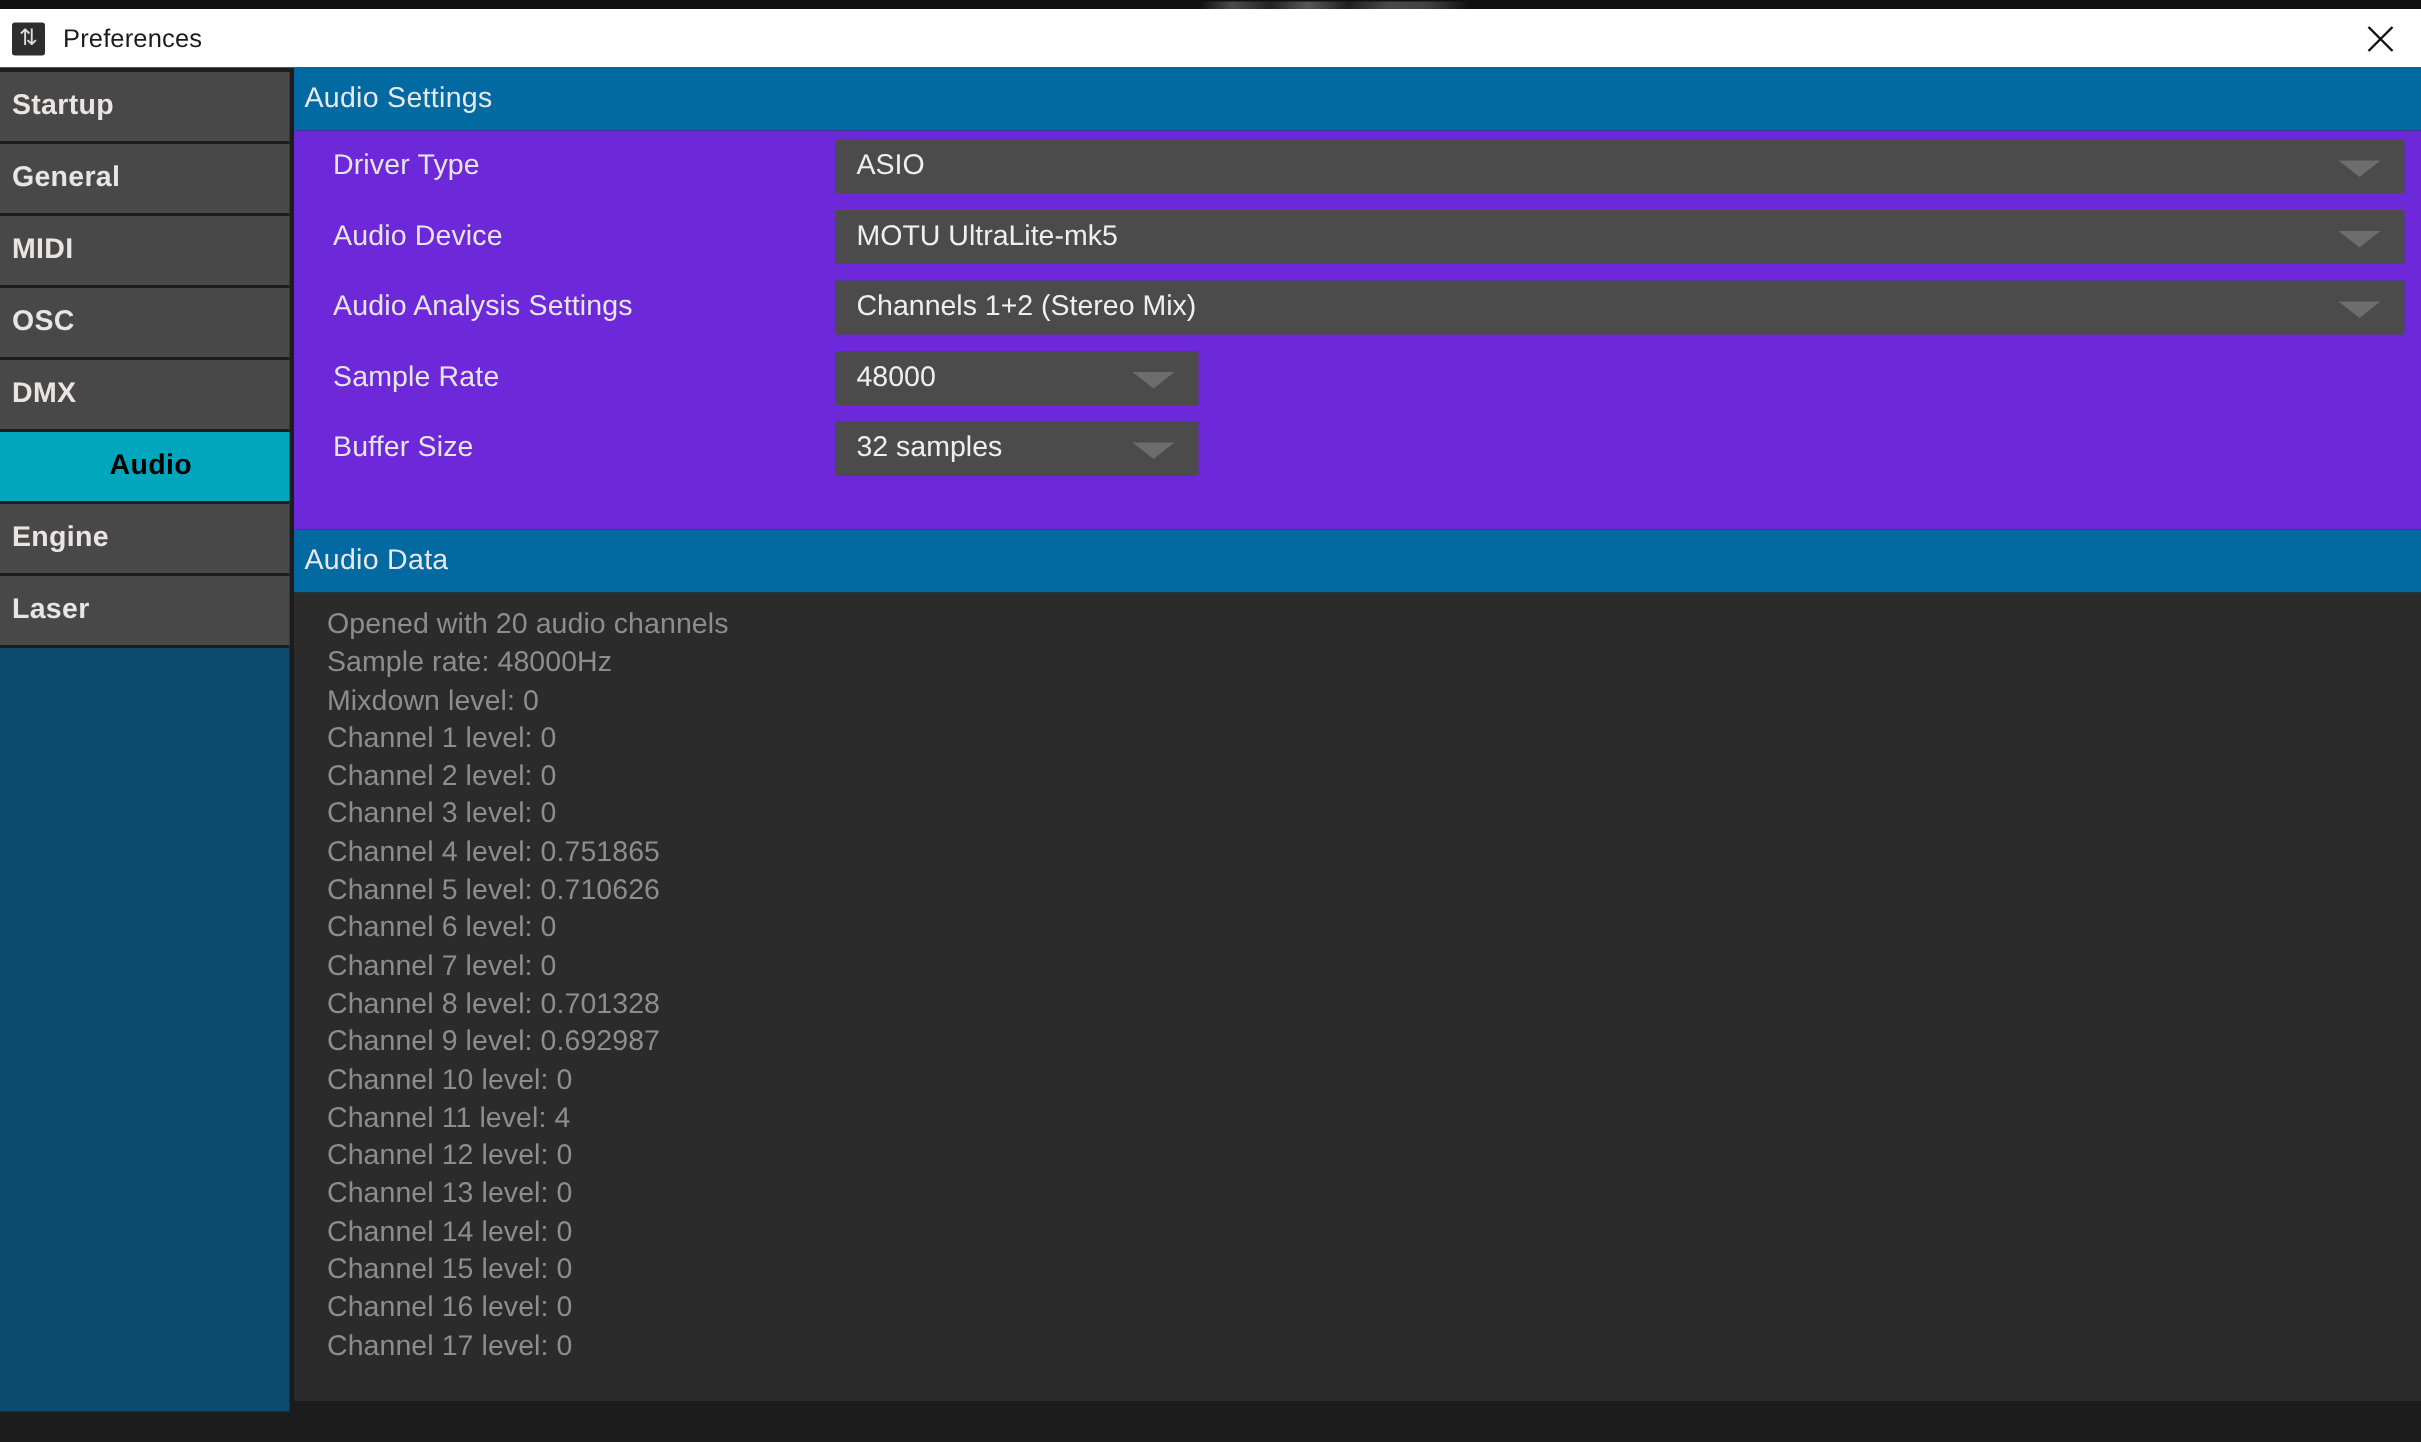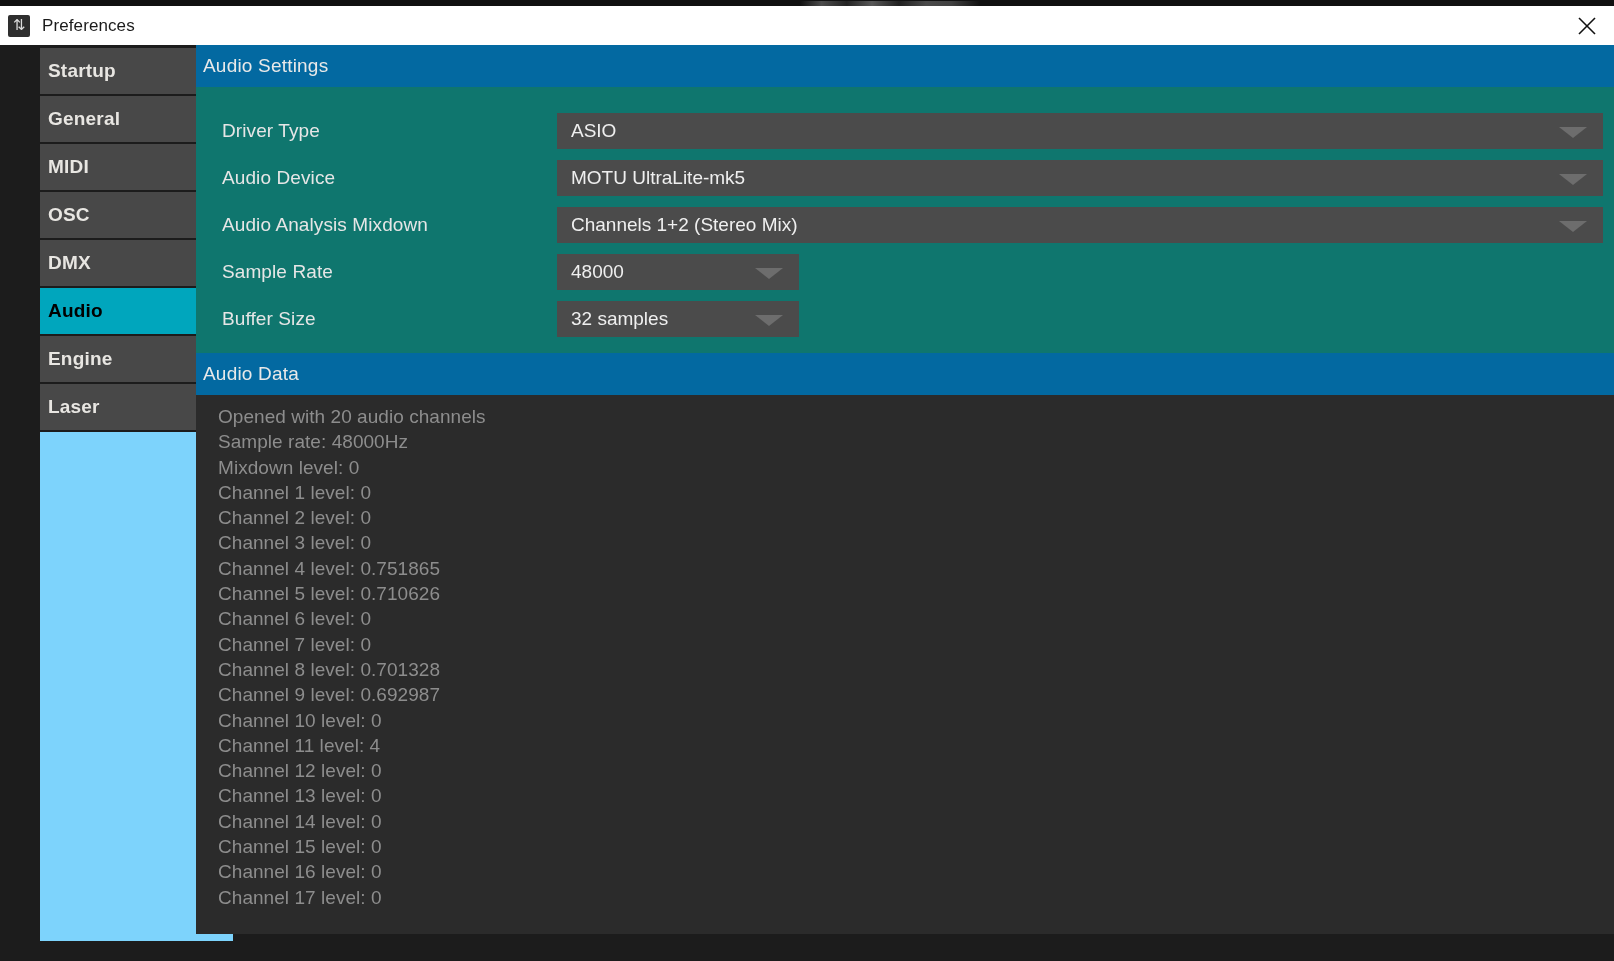--- a/index.html
+++ b/index.html
@@ -96,41 +96,40 @@
     height: 916px;
     background: #1c1c1c;
   }
 
   
   .sidebar {
     position: absolute;
     top: 3px; left: 0;
     width: 193px;
     height: 907px;
-    background: #7dd3fc;
-    margin-left: 40px;
+    background: #0c4a6e;
   }
   .side-item {
     position: relative;
     height: 48px;
     background: #484848;
     border-bottom: 2px solid #1c1c1c;
     display: flex;
     align-items: center;
     padding-left: 8px;
     cursor: default;
   }
   .side-item .lbl {
     font-size: 19px;
     font-weight: bold;
     color: #e8e6e2;
     font-family: "Liberation Sans", sans-serif;
     letter-spacing: .2px;
   }
-  .side-item.active { background: #00a6bd; }
+  .side-item.active { background: #00a6bd; justify-content: center; }
   .side-item.active .lbl { color: #000000; }
 
   
   .content {
     position: absolute;
     top: 0; left: 196px;
     width: 1418px;
     height: 916px;
   }
 
@@ -144,22 +143,21 @@
   .section-header .htxt {
     font-size: 19px;
     color: #e9e9e9;
     font-family: "Liberation Sans", sans-serif;
     letter-spacing: .2px;
   }
 
   .settings-panel {
     position: relative;
     height: 266px;
-    background: #0f766e;
-    padding-top: 20px;
+    background: #6d28d9;
   }
 
   .form-row {
     display: flex;
     align-items: center;
     height: 47px;
   }
   .form-row .rlabel {
     width: 361px;
     padding-left: 26px;
@@ -293,21 +291,21 @@
 
         <div class="form-row">
           <div class="rlabel">Audio Device</div>
           <div class="dropdown wide">
             <span class="dval">MOTU UltraLite-mk5</span>
             <span class="caret"></span>
           </div>
         </div>
 
         <div class="form-row">
-          <div class="rlabel">Audio Analysis Mixdown</div>
+          <div class="rlabel">Audio Analysis Settings</div>
           <div class="dropdown wide">
             <span class="dval">Channels 1+2 (Stereo Mix)</span>
             <span class="caret"></span>
           </div>
         </div>
 
         <div class="form-row">
           <div class="rlabel">Sample Rate</div>
           <div class="dropdown narrow">
             <span class="dval">48000</span>

